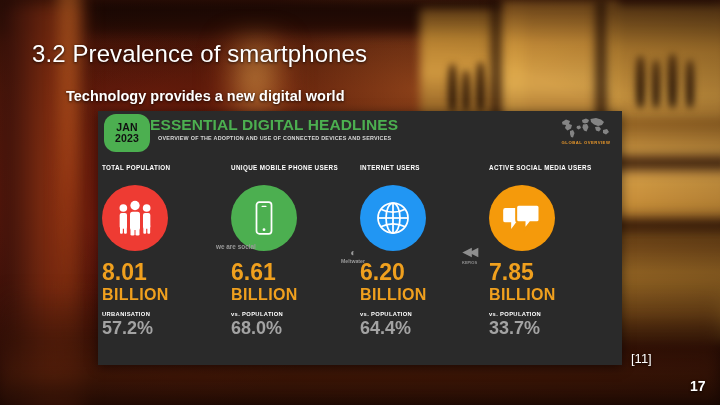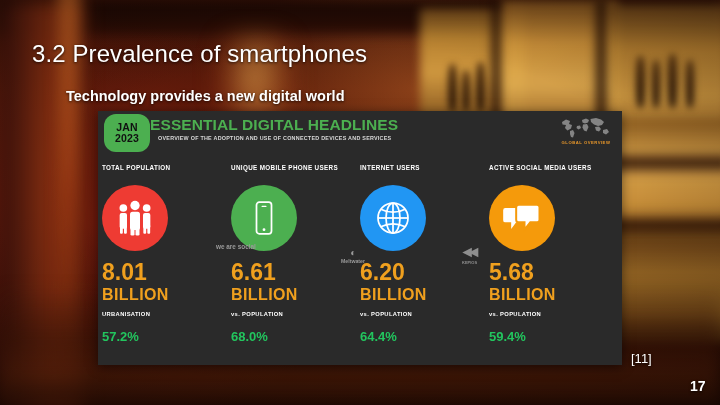--- a/index.html
+++ b/index.html
@@ -149,21 +149,21 @@
   .stat-value {
     margin-top:10px; font-size:23px; font-weight:bold; color:#f0a01e; line-height:1;
   }
   .stat-unit {
     margin-top:2px; font-size:16px; font-weight:bold; color:#f0a01e; letter-spacing:.4px;
   }
   .stat-sublabel {
     margin-top:7px; font-size:5.8px; font-weight:bold; color:#ffffff; letter-spacing:.35px;
   }
   .stat-percent {
-    margin-top:13px; font-size:13px; font-weight:bold; color:#22c55e; line-height:1;
+    margin-top:2px; font-size:18px; font-weight:bold; color:#a3a3a3; line-height:1;
   }
 
   
   .brand { position:absolute; color:#8a8a8a; text-align:center; }
   .brand-wearesocial { left:118px; top:132px; font-size:6.4px; font-weight:bold; line-height:1.15; color:#9a9a9a; }
   .brand-meltwater { left:243px; top:136px; font-size:5.2px; font-weight:bold; color:#9a9a9a; }
   .brand-meltwater .mw-glyph { font-size:10px; display:block; letter-spacing:-.5px; }
   .brand-kepios { left:364px; top:132px; font-size:4px; font-weight:bold; color:#8f8f8f; }
   .brand-kepios .kp-glyph {
     font-size:17px; display:block; line-height:1; letter-spacing:-2px; color:#8f8f8f;
@@ -299,24 +299,24 @@
       <div class="stat">
         <div class="stat-label">ACTIVE SOCIAL MEDIA USERS</div>
         <div class="circle" style="background:#f59a0b;">
           <svg viewBox="0 0 48 48">
             <g fill="#ffffff">
               <path d="M4 12 h18 a2.6 2.6 0 0 1 2.6 2.6 v12 a2.6 2.6 0 0 1 -2.6 2.6 h-5 l-6 8 v-8 h-7 a2.6 2.6 0 0 1 -2.6 -2.6 v-12 A2.6 2.6 0 0 1 4 12 Z"></path>
               <path d="M20 8 h22 a3 3 0 0 1 3 3 v15 a3 3 0 0 1 -3 3 h-8 l-7 9 v-9 h-7 a3 3 0 0 1 -3 -3 v-15 a3 3 0 0 1 3 -3 Z" stroke="#f59a0b" stroke-width="2.4"></path>
             </g>
           </svg>
         </div>
-        <div class="stat-value">5.68</div>
+        <div class="stat-value">7.85</div>
         <div class="stat-unit">BILLION</div>
         <div class="stat-sublabel">vs. POPULATION</div>
-        <div class="stat-percent">59.4%</div>
+        <div class="stat-percent">33.7%</div>
       </div>
     </div>
 
     <div class="brand brand-wearesocial">
       <span>we are social</span>
     </div>
     <div class="brand brand-meltwater">
       <span class="mw-glyph">◐</span>
       <span>Meltwater</span>
     </div>

